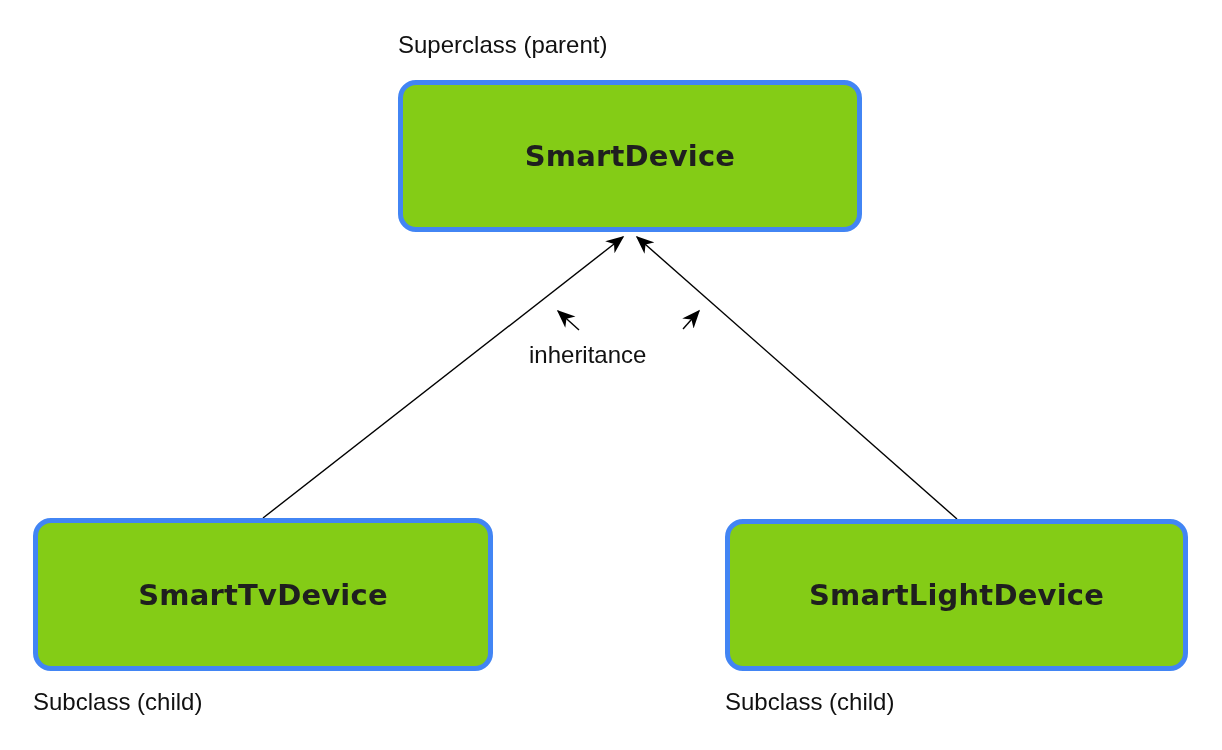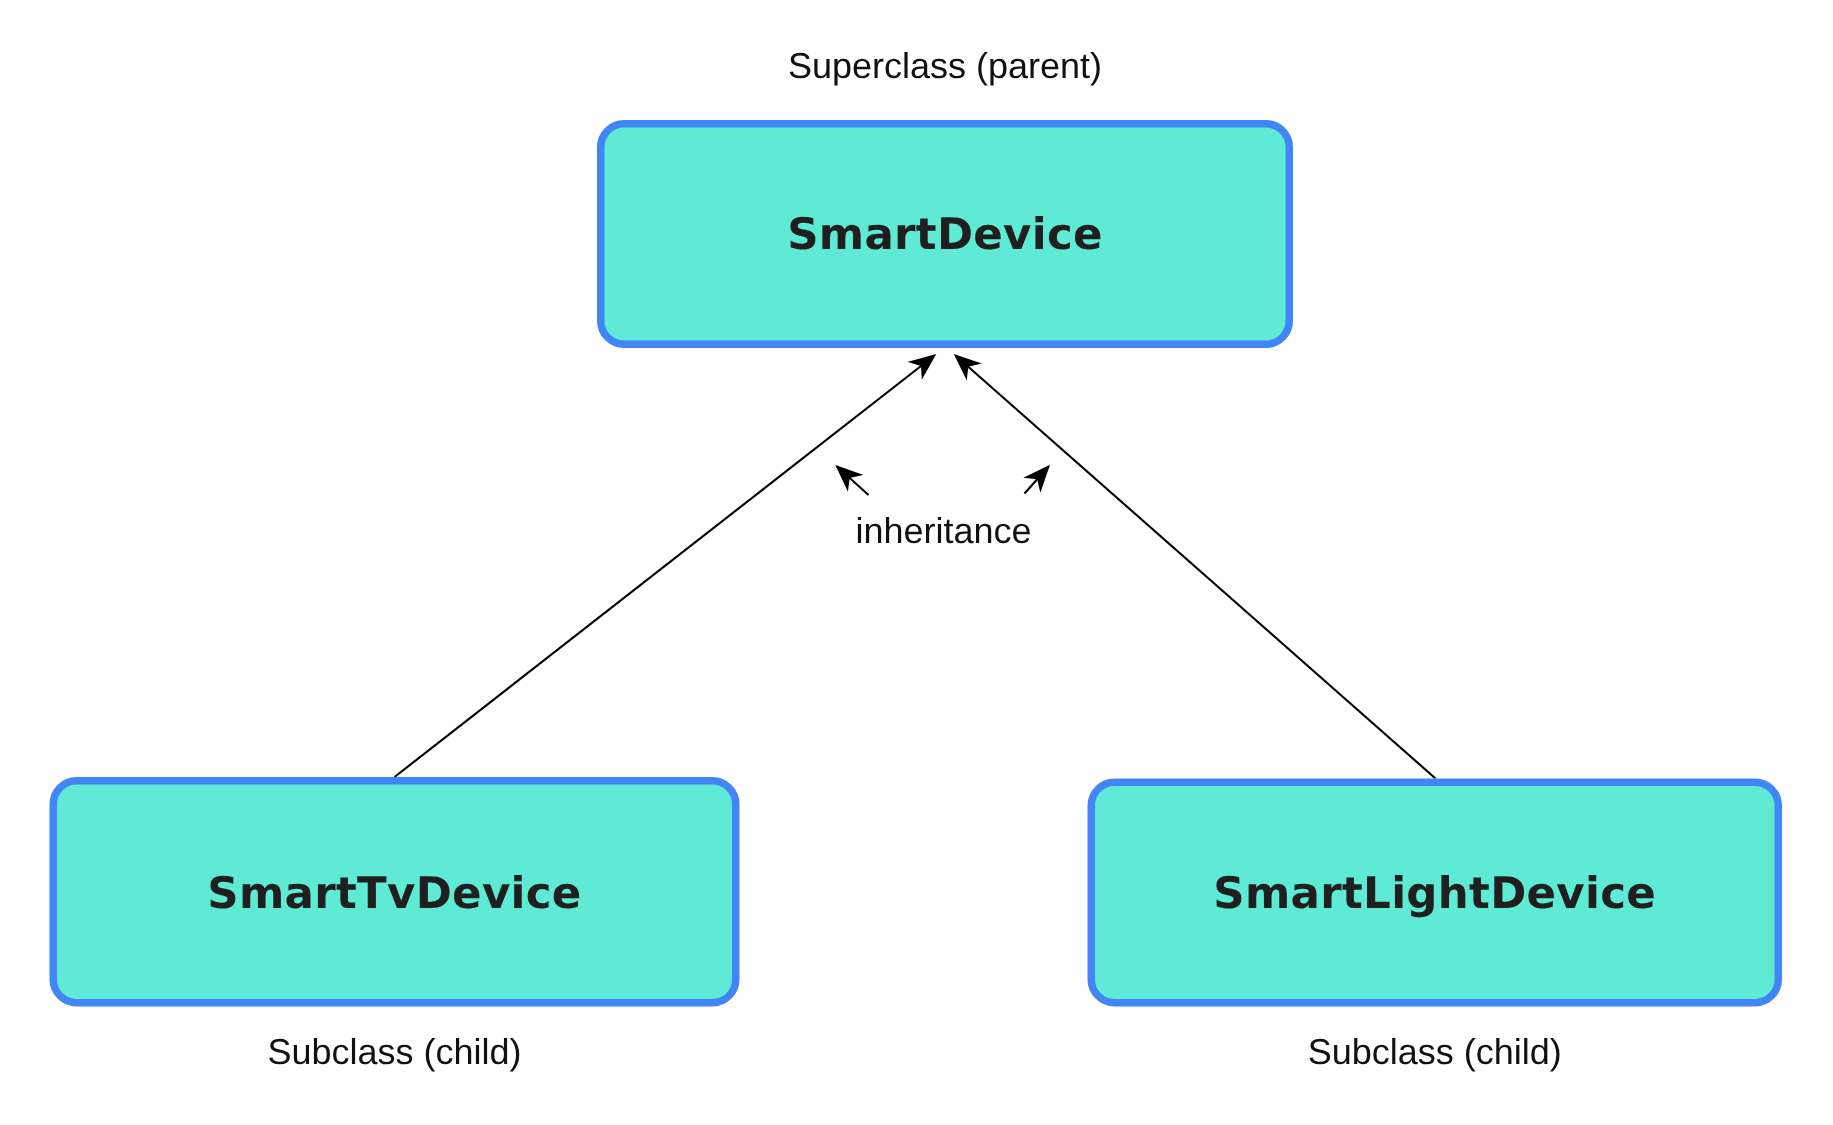--- a/index.html
+++ b/index.html
@@ -13,37 +13,36 @@
   }
   .arrow-layer{
     position:absolute;left:0;top:0;width:1222px;height:750px;
     pointer-events:none;
   }
   .cls-box{
     position:absolute;
     box-sizing:border-box;
     border:5px solid #4285F4;
     border-radius:18px;
-    background:#5eead4;
+    background:#84cc16;
     display:flex;align-items:center;justify-content:center;
     font-family:"DejaVu Sans", sans-serif;
     font-size:29px;
     font-weight:600;
     letter-spacing:0.2px;
     color:#1f1f1f;
   }
   .box-parent{left:398px;top:80px;width:464px;height:152px;}
   .box-child-left{left:33px;top:518px;width:460px;height:153px;}
   .box-child-right{left:725px;top:519px;width:463px;height:152px;}
   .caption{
     position:absolute;
     font-size:24px;
     font-weight:400;
     color:#111111;
-    text-align:center;
     line-height:1.2;
   }
   .cap-super{left:398px;top:31px;width:464px;}
   .cap-inherit{left:529px;top:331px;width:200px;margin-top:10px;}
   .cap-sub-left{left:33px;top:688px;width:460px;}
   .cap-sub-right{left:725px;top:688px;width:463px;}
 </style>
 </head>
 <body>
 

